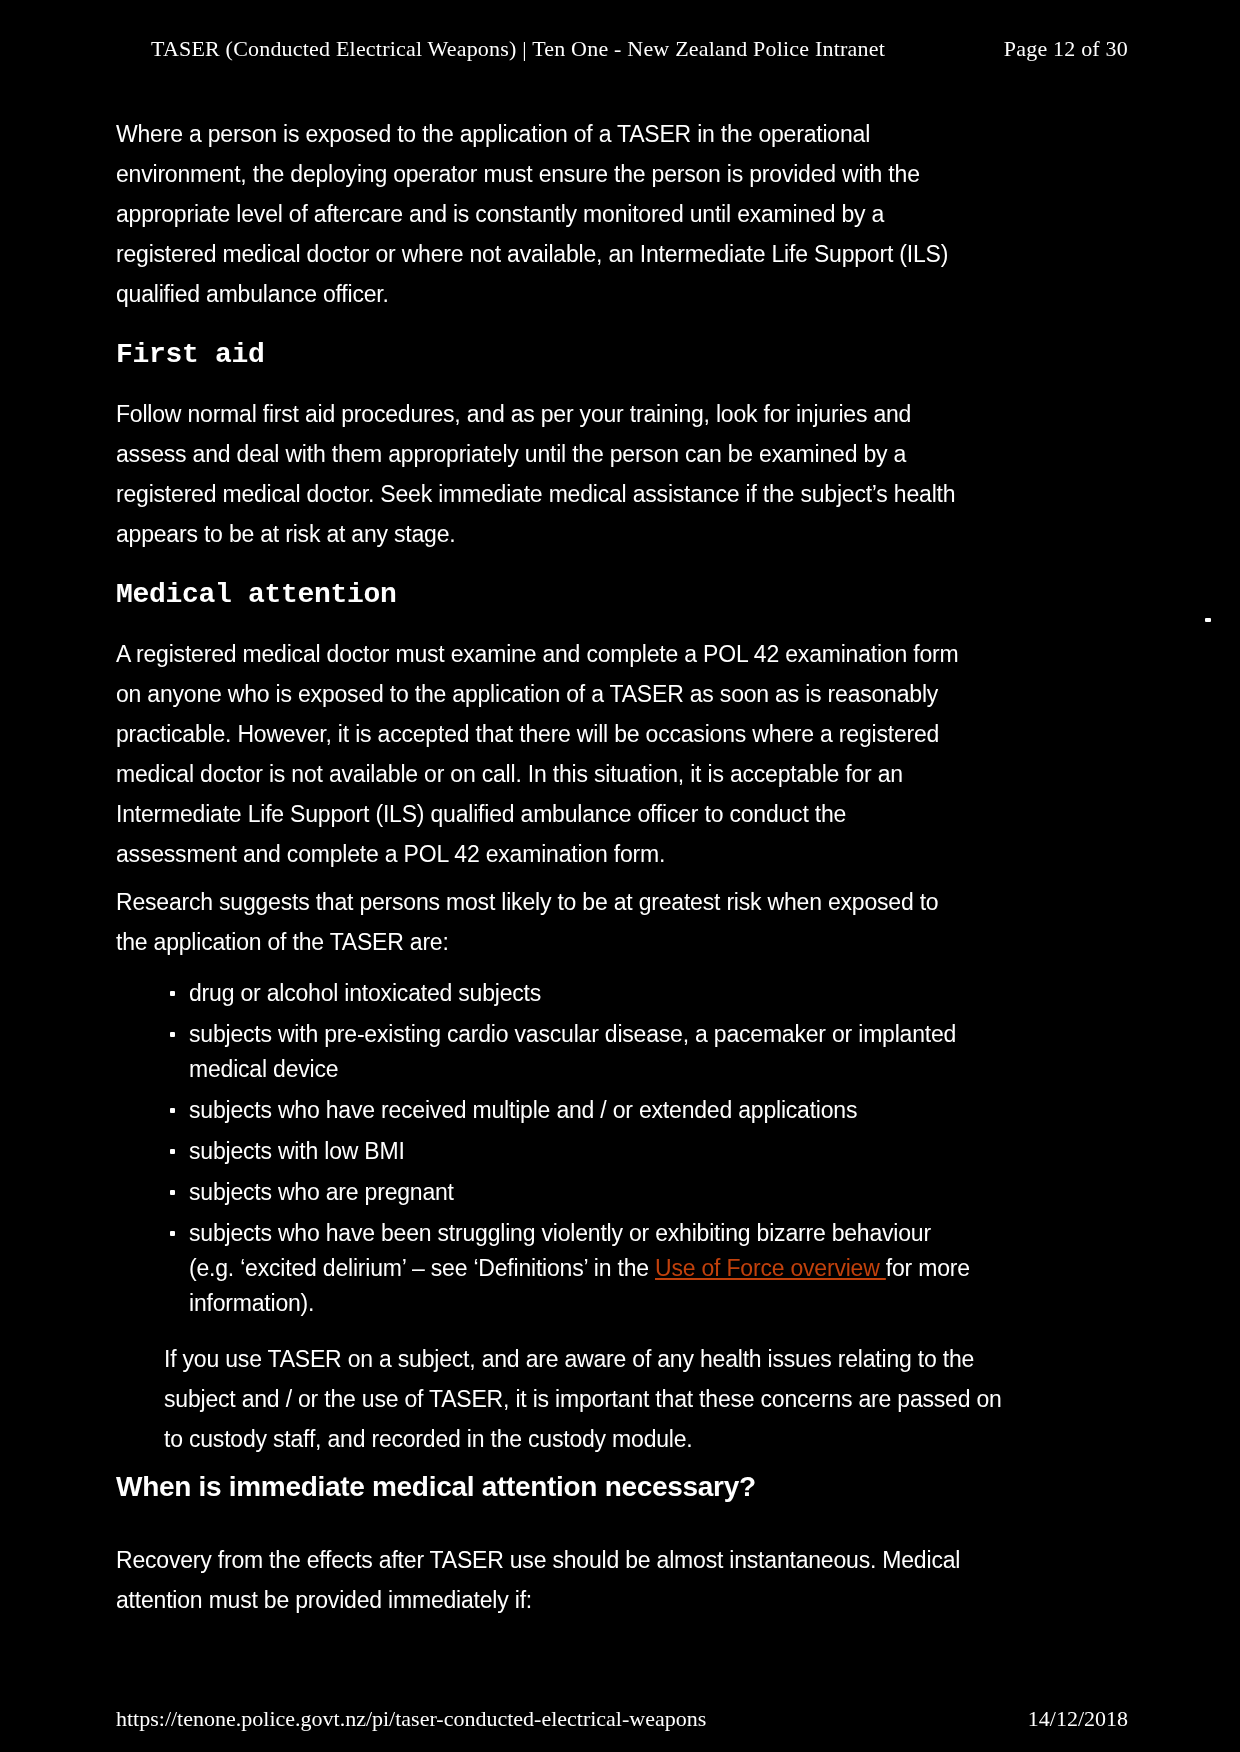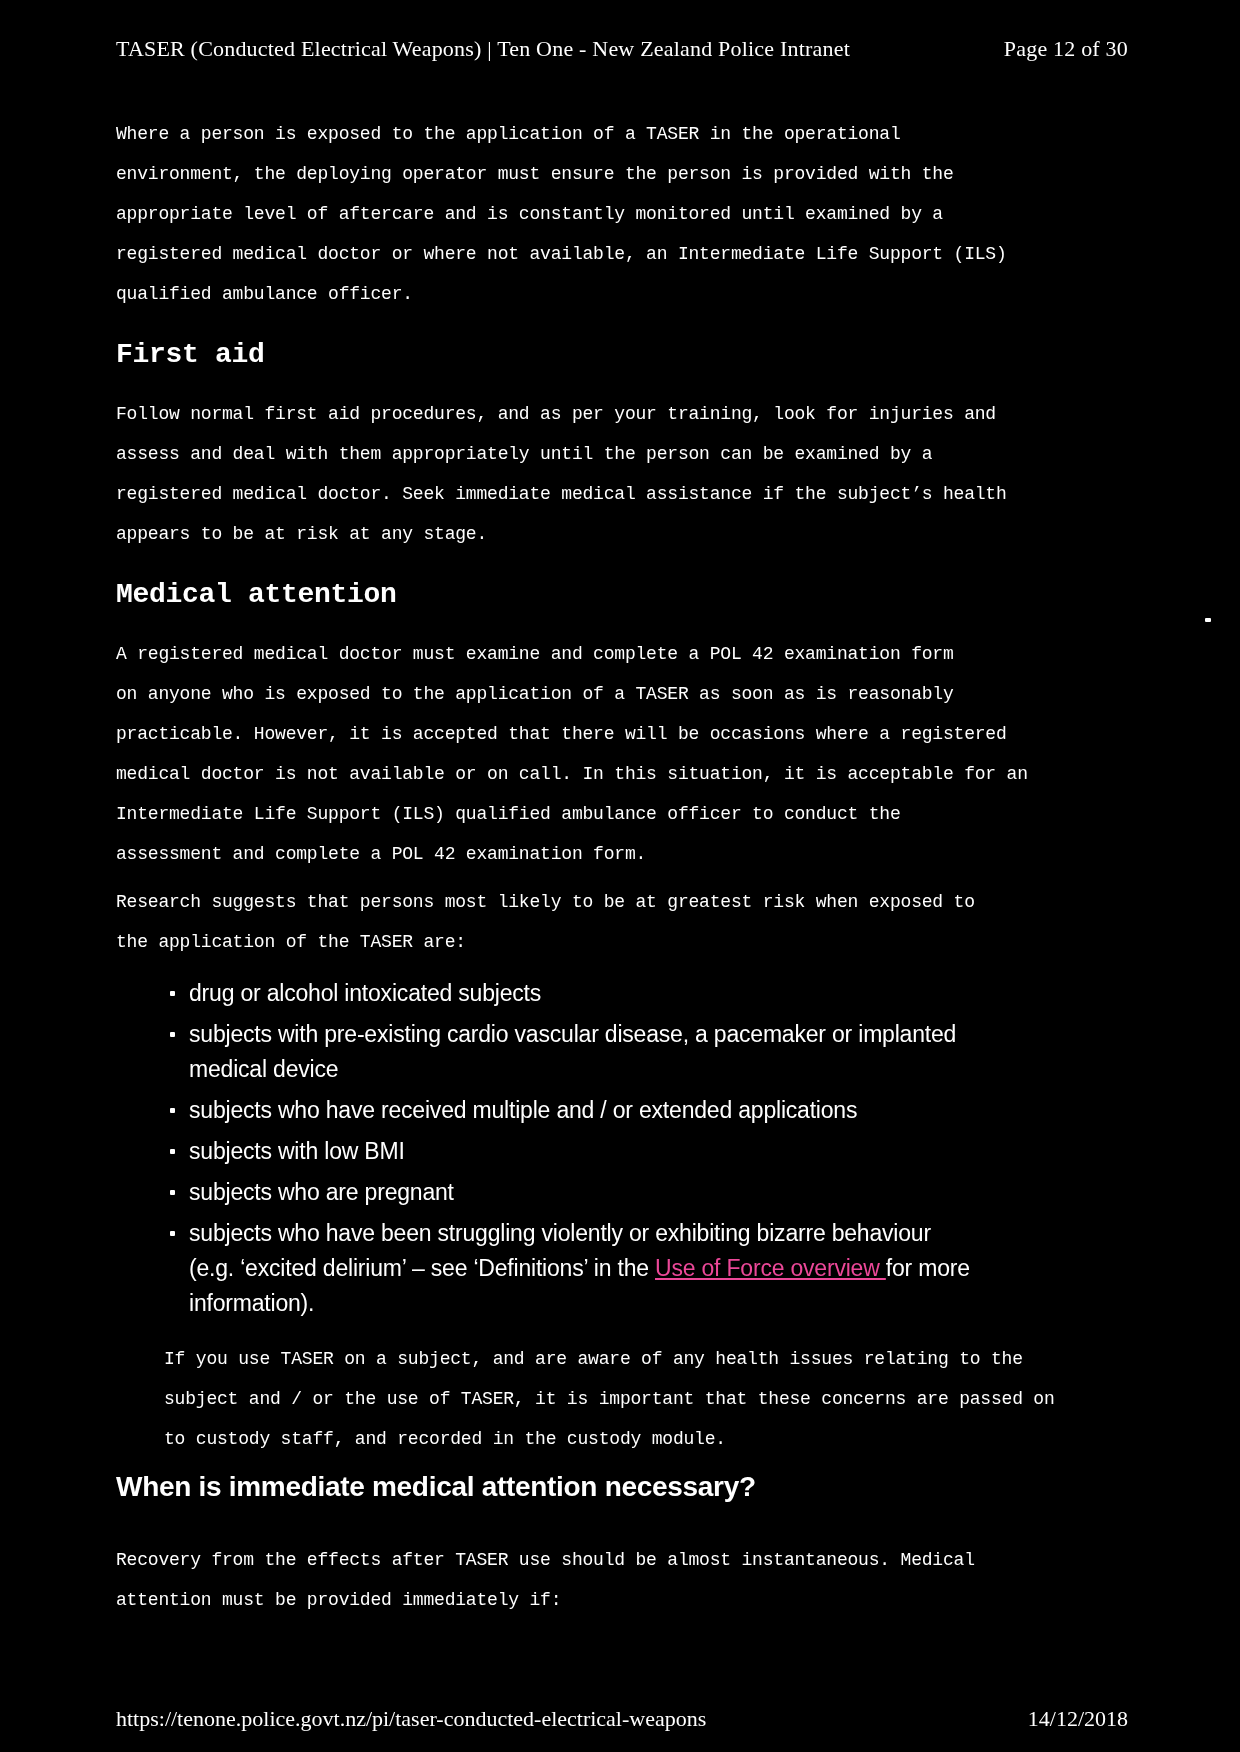--- a/index.html
+++ b/index.html
@@ -15,29 +15,29 @@
   .inner { padding: 36px 112px 0 116px; }
 
   header.doc-header {
     display: flex;
     justify-content: space-between;
     align-items: baseline;
     font-family: "Liberation Serif", serif;
     font-size: 22px;
     line-height: 26px;
     letter-spacing: 0.2px;
+    margin-left: 35px;
   }
 
   main p {
-    font-size: 18px;
+    font-size: 23px;
     line-height: 40px;
     letter-spacing: -0.2px;
     white-space: pre-line;
     margin: 0;
-    font-family: Liberation Mono, monospace;
   }
   p.intro    { margin-top: 52px; }
   p.research { margin-top: 8px; }
   p.custody  { margin-top: 18px; margin-left: 48px; }
   p.recovery { margin-top: 33px; }
 
   h2 {
     font-size: 28px;
     line-height: 42px;
     font-weight: 700;
@@ -72,21 +72,21 @@
     position: absolute;
     left: 54px;
     top: 15px;
     width: 5px;
     height: 5px;
     background: #ffffff;
     border-radius: 1px;
   }
 
   a.inline-link {
-    color: #ec4899;
+    color: #c2410c;
     text-decoration: underline;
     cursor: pointer;
   }
 
   .stray-mark {
     position: absolute;
     left: 1205px;
     top: 618px;
     width: 6px;
     height: 4px;

